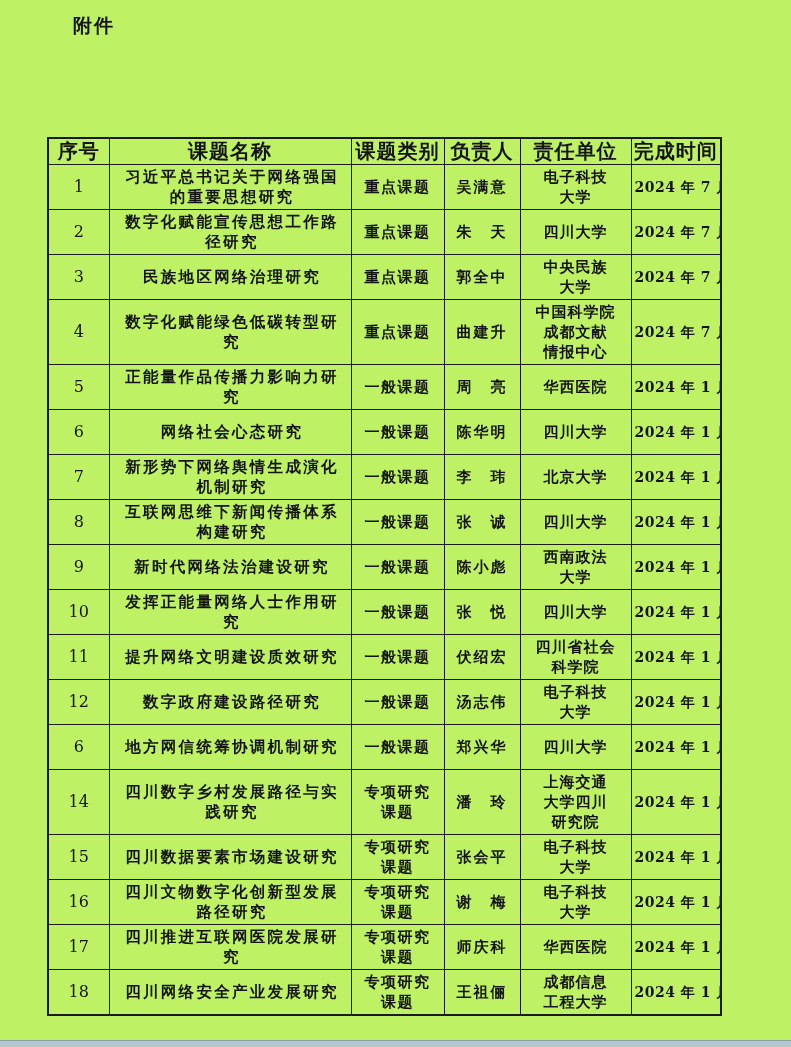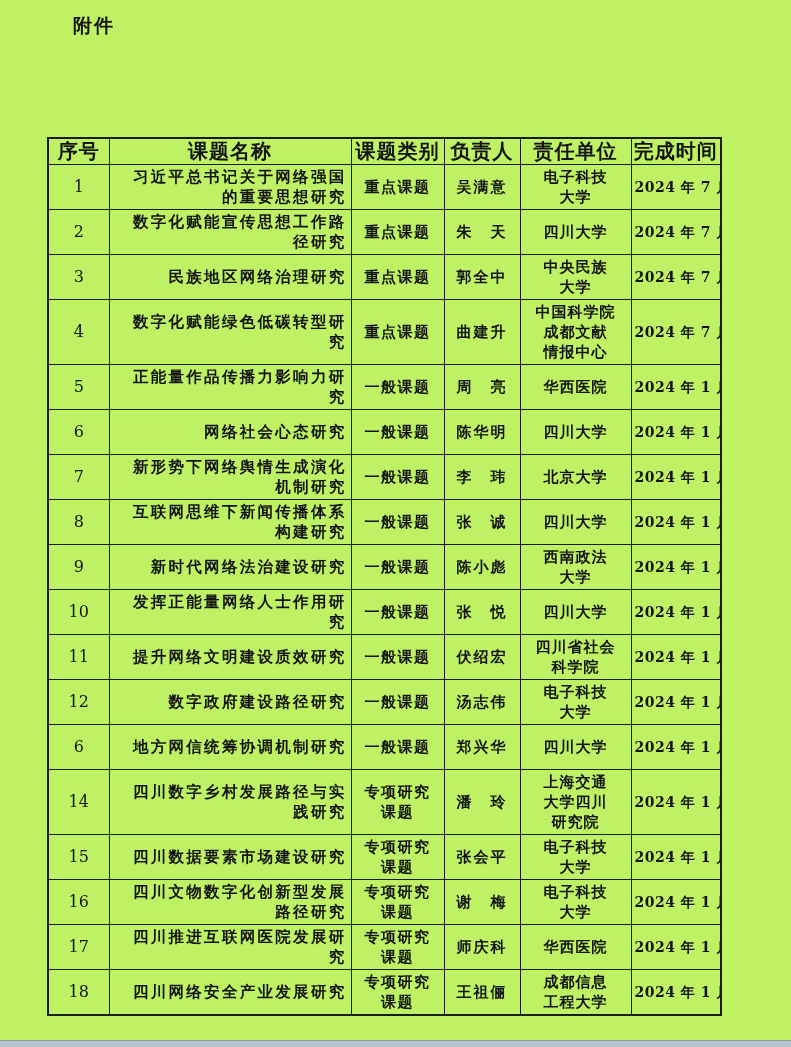--- a/index.html
+++ b/index.html
@@ -69,21 +69,21 @@
   }
   tbody td {
     font-size: 15px;
     height: 40px;
   }
   td.col-no {
     font-weight: normal;
     font-size: 16px;
   }
   td.col-name {
-    text-align: right;
+    text-align: center;
     padding-left: 8px;
     padding-right: 4px;
     letter-spacing: 2.3px;
     font-size: 15.5px;
   }
   td.col-category { letter-spacing: 1.5px; text-align: center; }
   td.col-leader   { letter-spacing: 2px; margin-left: 44px; }
   td.col-unit     { letter-spacing: 1px; font-family: Liberation Serif, serif; }
   td.col-date {
     font-size: 14px;

